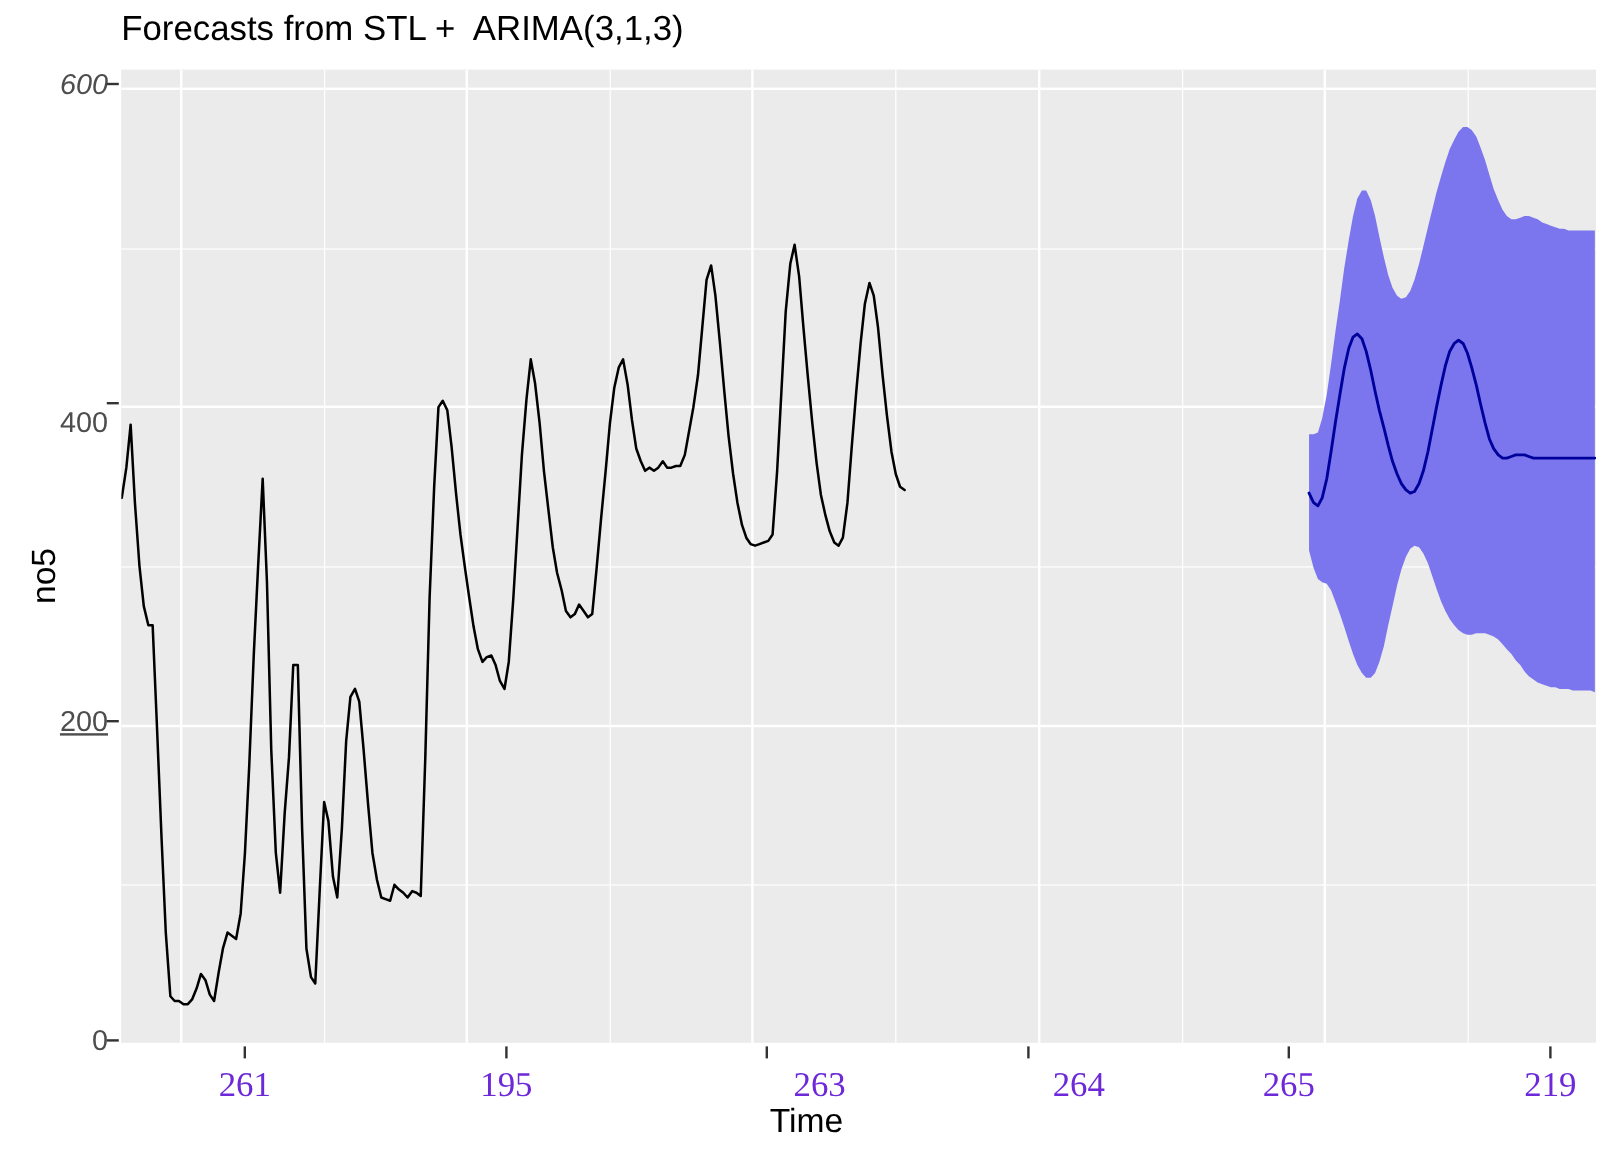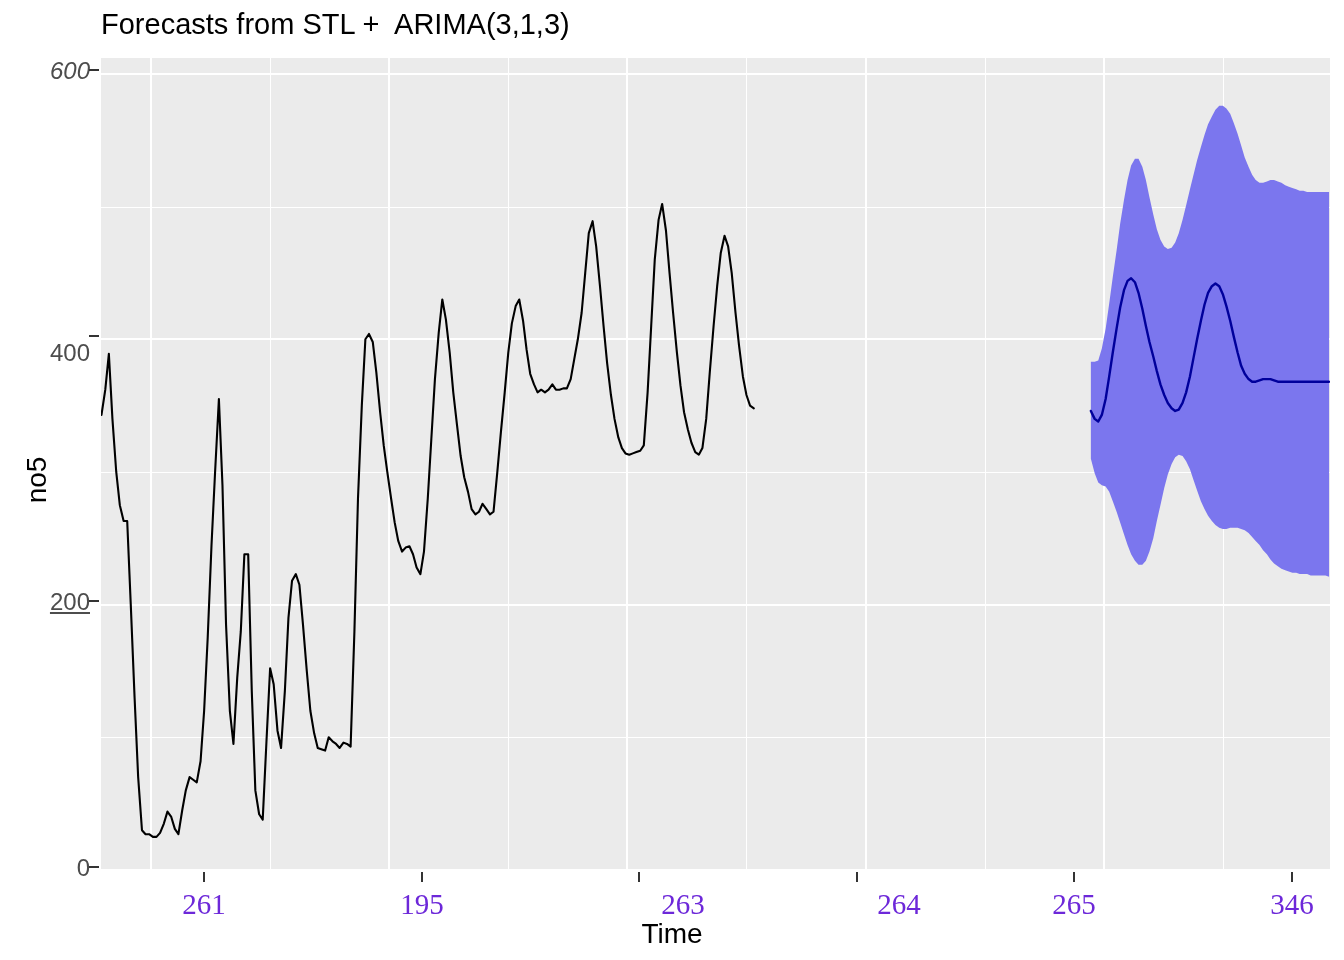--- a/index.html
+++ b/index.html
@@ -157,21 +157,21 @@
   <div class="x-tick-mark" style="left:638px;"></div>
   <div class="x-tick-label" style="left:639px;margin-left:44px;">263</div>
 
   <div class="x-tick-mark" style="left:856px;"></div>
   <div class="x-tick-label" style="left:857px;margin-left:42px;">264</div>
 
   <div class="x-tick-mark" style="left:1073px;"></div>
   <div class="x-tick-label" style="left:1074px;text-align:right;">265</div>
 
   <div class="x-tick-mark" style="left:1291px;"></div>
-  <div class="x-tick-label" style="left:1292px;">346</div>
+  <div class="x-tick-label" style="left:1292px;">219</div>
 
   <div id="x-axis-title">Time</div>
   <div id="y-axis-title">no5</div>
 
   <div id="panel">
       <div class="gridline-major-x" style="left: 1001.73px;"></div>
       <div class="gridline-major-x" style="left: 763.552px;"></div>
       <div class="gridline-major-x" style="left: 525.374px;"></div>
       <div class="gridline-major-x" style="left: 287.196px;"></div>
       <div class="gridline-major-x" style="left: 49.0174px;"></div>

